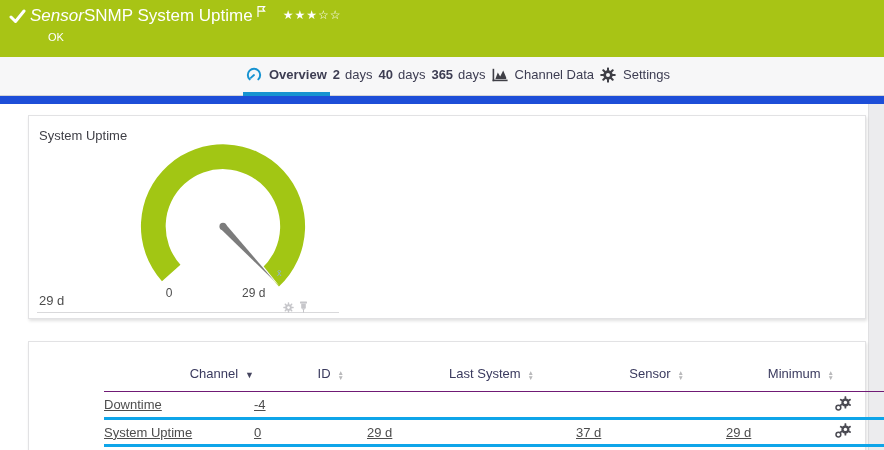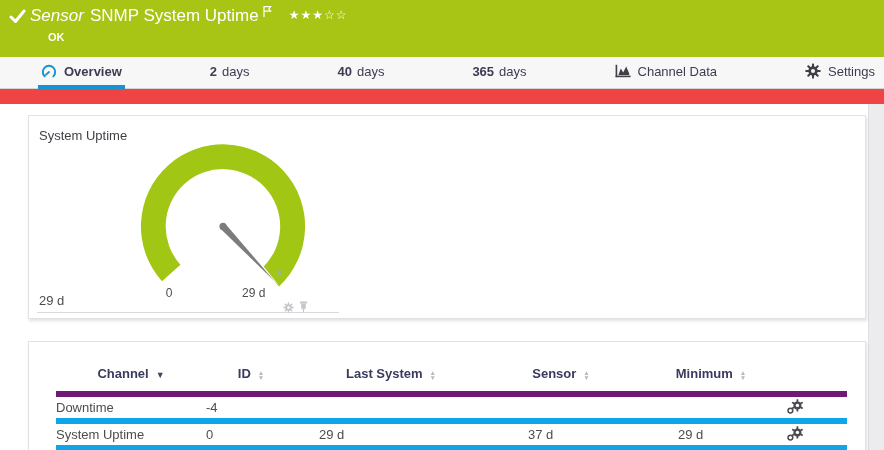--- a/index.html
+++ b/index.html
@@ -1,60 +1,60 @@
 <!DOCTYPE html>
 <html><head>
 <meta charset="utf-8">
 <style>
   * { margin:0; padding:0; box-sizing:border-box; }
   html,body { background:#fff; }
   body { font-family:"Liberation Sans","DejaVu Sans",sans-serif; }
-  #app { position:relative; width:884px; height:450px; overflow:hidden; background:#ef4444; }
+  #app { position:relative; width:884px; height:450px; overflow:hidden; background:#1d4ed8; }
 
   
   .topbar { position:absolute; left:0; top:0; width:884px; height:57px; background:#a8c415; color:#fff; }
   .topbar .check { position:absolute; left:9px; top:9px; }
   .titlerow { position:absolute; left:30px; top:6px; display:flex; align-items:flex-start; white-space:nowrap; }
   .title-prefix { font-style:italic; font-size:17px; }
-  .title-main { font-size:17px; margin-left:6px; }
+  .title-main { font-size:17px; }
   .flagwrap { margin-left:3px; margin-top:-2px; }
   .stars { margin-left:16px; margin-top:2px; font-size:12px; letter-spacing:1px; color:#fff; }
-  .ok-badge { position:absolute; left:48px; top:31px; font-size:11px; font-weight:bold; color:#fff; }
-
-  
-  .tabbar { position:absolute; left:0; top:57px; width:884px; height:32px; background:#f7f7f8;
-            border-bottom:1px solid #d4d4d6; display:flex; justify-content:space-between;
+  .ok-badge { position:absolute; left:48px; top:31px; font-size:11px; font-weight:normal; color:#fff; }
+
+  
+  .tabbar { position:absolute; left:0; top:57px; width:884px; height:39px; background:#f7f7f8;
+            border-bottom:1px solid #d4d4d6; display:flex; justify-content:center;
             padding:0 6px 0 38px; }
   .tab { display:flex; align-items:center; gap:7px; border-bottom:4px solid transparent;
          padding:0 3px; margin-bottom:-1px; cursor:pointer; color:#3d3d52; font-size:13px; white-space:nowrap; }
   .tab.active { border-bottom-color:#1793d1; font-weight:bold; }
   .tab .num { font-weight:bold; margin-right:-2px; }
   .tab svg { display:block; }
 
   
   .content { position:absolute; left:0; top:104px; width:884px; height:346px; background:#fff; }
   .scrollstrip { position:absolute; right:0; top:0; width:16px; height:346px; background:#ececee; border-left:1px solid #e0e0e2; }
 
-  .card { position:absolute; background:#fff; border:1px solid #e2e2e4; box-shadow:1px 2px 3px rgba(0,0,0,0.12); }
+  .card { position:absolute; background:#fff; border:1px solid #e2e2e4; box-shadow:1px 2px 3px rgba(0,0,0,0.12);padding-left:48px; }
   .card-gauge { left:28px; top:11px; width:838px; height:204px; }
   .card-table { left:28px; top:237px; width:838px; height:160px; }
 
   .gauge-title { position:absolute; left:10px; top:12px; font-size:13px; color:#3f3f46; }
   .gauge-svg { position:absolute; left:86px; top:13px; }
   .mean-marker { position:absolute; left:248px; top:152px; font-size:9px; color:#8fb3d4; }
   .scale-min { position:absolute; left:128px; top:170px; width:24px; text-align:center; font-size:12px; color:#4d4d4d; }
   .scale-max { position:absolute; left:213px; top:170px; font-size:12px; color:#4d4d4d; }
   .gauge-value { position:absolute; left:10px; top:177px; font-size:13px; color:#4d4d4d; }
   .gauge-footline { position:absolute; left:8px; top:196px; width:302px; border-bottom:1px solid #d9d9db; }
   .gauge-tools { position:absolute; left:254px; top:183px; display:flex; gap:5px; align-items:center; }
 
   
   table.channels { border-collapse:collapse; table-layout:fixed; margin:24px 20px 0 27px; width:791px; font-size:13px; }
-  table.channels th { text-align:center; font-weight:bold; color:#3a3a5e; padding:0 0 10px 0; border-bottom:6px solid #701a75; }
-  table.channels td { height:27px; color:#4d4d4d; border-bottom:6px solid #0ea5e9; vertical-align:middle; }
+  table.channels th { text-align:right; font-weight:normal; color:#3a3a5e; padding:0 0 10px 0; border-bottom:1px solid #701a75; }
+  table.channels td { height:27px; color:#4d4d4d; border-bottom:3px solid #0ea5e9; vertical-align:middle;text-decoration:underline; }
   td.ind-lv { padding-left:23px; } th.h-lv {}
   td.ind-mm { padding-left:42px; }
   td.iconcell { text-align:right; padding-right:43px; }
   .sort { display:inline-flex; flex-direction:column; margin-left:7px; vertical-align:middle;
           color:#b9b9bb; font-size:6.5px; line-height:5px; cursor:pointer; }
   .sortdown { margin-left:7px; color:#45455f; font-size:9px; cursor:pointer; }
 </style>
 </head>
 <body>
 

